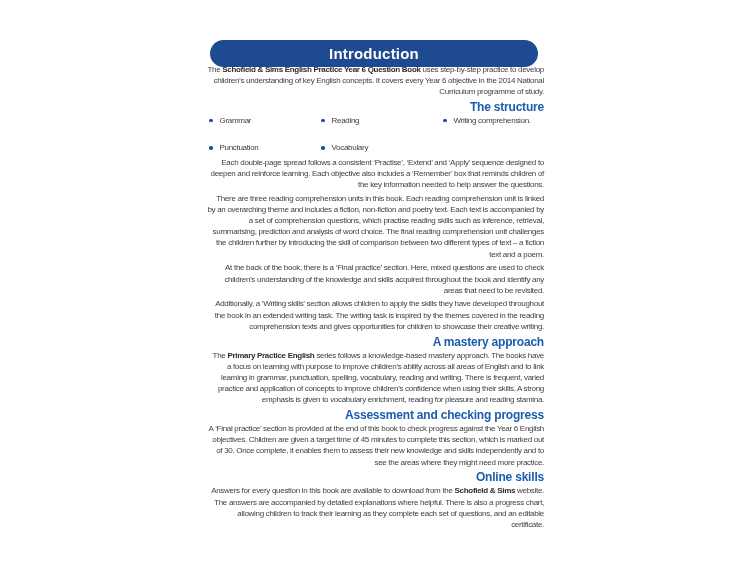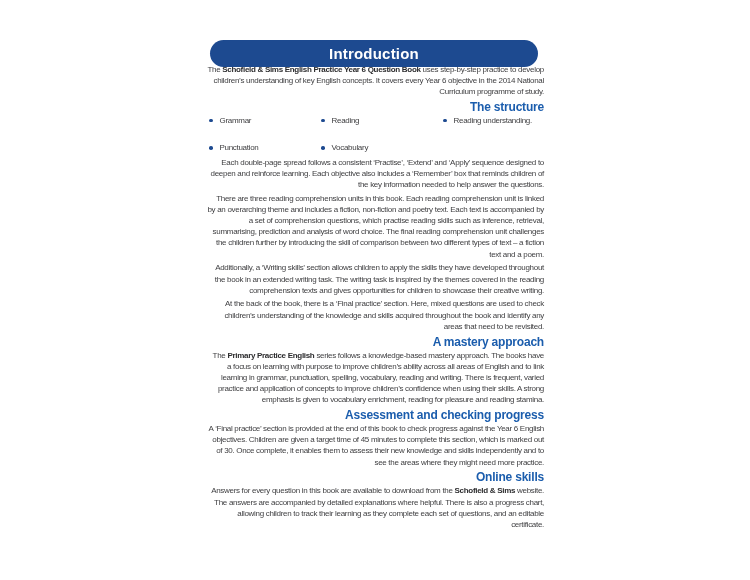--- a/index.html
+++ b/index.html
@@ -82,36 +82,36 @@
       <div class="bullet-item">
         <span class="dot"></span>
         <span>Grammar</span>
       </div>
       <div class="bullet-item">
         <span class="dot"></span>
         <span>Reading</span>
       </div>
       <div class="bullet-item">
         <span class="dot"></span>
-        <span>Reading understanding.</span>
+        <span>Writing comprehension.</span>
       </div>
       <div class="bullet-item">
         <span class="dot"></span>
         <span>Punctuation</span>
       </div>
       <div class="bullet-item">
         <span class="dot"></span>
         <span>Vocabulary</span>
       </div>
     </div>
 
     <p>Each double-page spread follows a consistent ‘Practise’, ‘Extend’ and ‘Apply’ sequence designed to deepen and reinforce learning. Each objective also includes a ‘Remember’ box that reminds children of the key information needed to help answer the questions.</p>
     <p>There are three reading comprehension units in this book. Each reading comprehension unit is linked by an overarching theme and includes a fiction, non-fiction and poetry text. Each text is accompanied by a set of comprehension questions, which practise reading skills such as inference, retrieval, summarising, prediction and analysis of word choice. The final reading comprehension unit challenges the children further by introducing the skill of comparison between two different types of text – a fiction text and a poem.</p>
+    <p>At the back of the book, there is a ‘Final practice’ section. Here, mixed questions are used to check children’s understanding of the knowledge and skills acquired throughout the book and identify any areas that need to be revisited.</p>
     <p>Additionally, a ‘Writing skills’ section allows children to apply the skills they have developed throughout the book in an extended writing task. The writing task is inspired by the themes covered in the reading comprehension texts and gives opportunities for children to showcase their creative writing.</p>
-    <p>At the back of the book, there is a ‘Final practice’ section. Here, mixed questions are used to check children’s understanding of the knowledge and skills acquired throughout the book and identify any areas that need to be revisited.</p>
 
     <h2>A mastery approach</h2>
     <p><span>The </span><span class="b">Primary Practice English</span><span> series follows a knowledge-based mastery approach. The books have a focus on learning with purpose to improve children’s ability across all areas of English and to link learning in grammar, punctuation, spelling, vocabulary, reading and writing. There is frequent, varied practice and application of concepts to improve children’s confidence when using their skills. A strong emphasis is given to vocabulary enrichment, reading for pleasure and reading stamina.</span></p>
 
     <h2>Assessment and checking progress</h2>
     <p>A ‘Final practice’ section is provided at the end of this book to check progress against the Year 6 English objectives. Children are given a target time of 45 minutes to complete this section, which is marked out of 30. Once complete, it enables them to assess their new knowledge and skills independently and to see the areas where they might need more practice.</p>
 
     <h2>Online skills</h2>
     <p><span>Answers for every question in this book are available to download from the </span><span class="b">Schofield &amp; Sims</span><span> website. The answers are accompanied by detailed explanations where helpful. There is also a progress chart, allowing children to track their learning as they complete each set of questions, and an editable certificate.</span></p>
 

